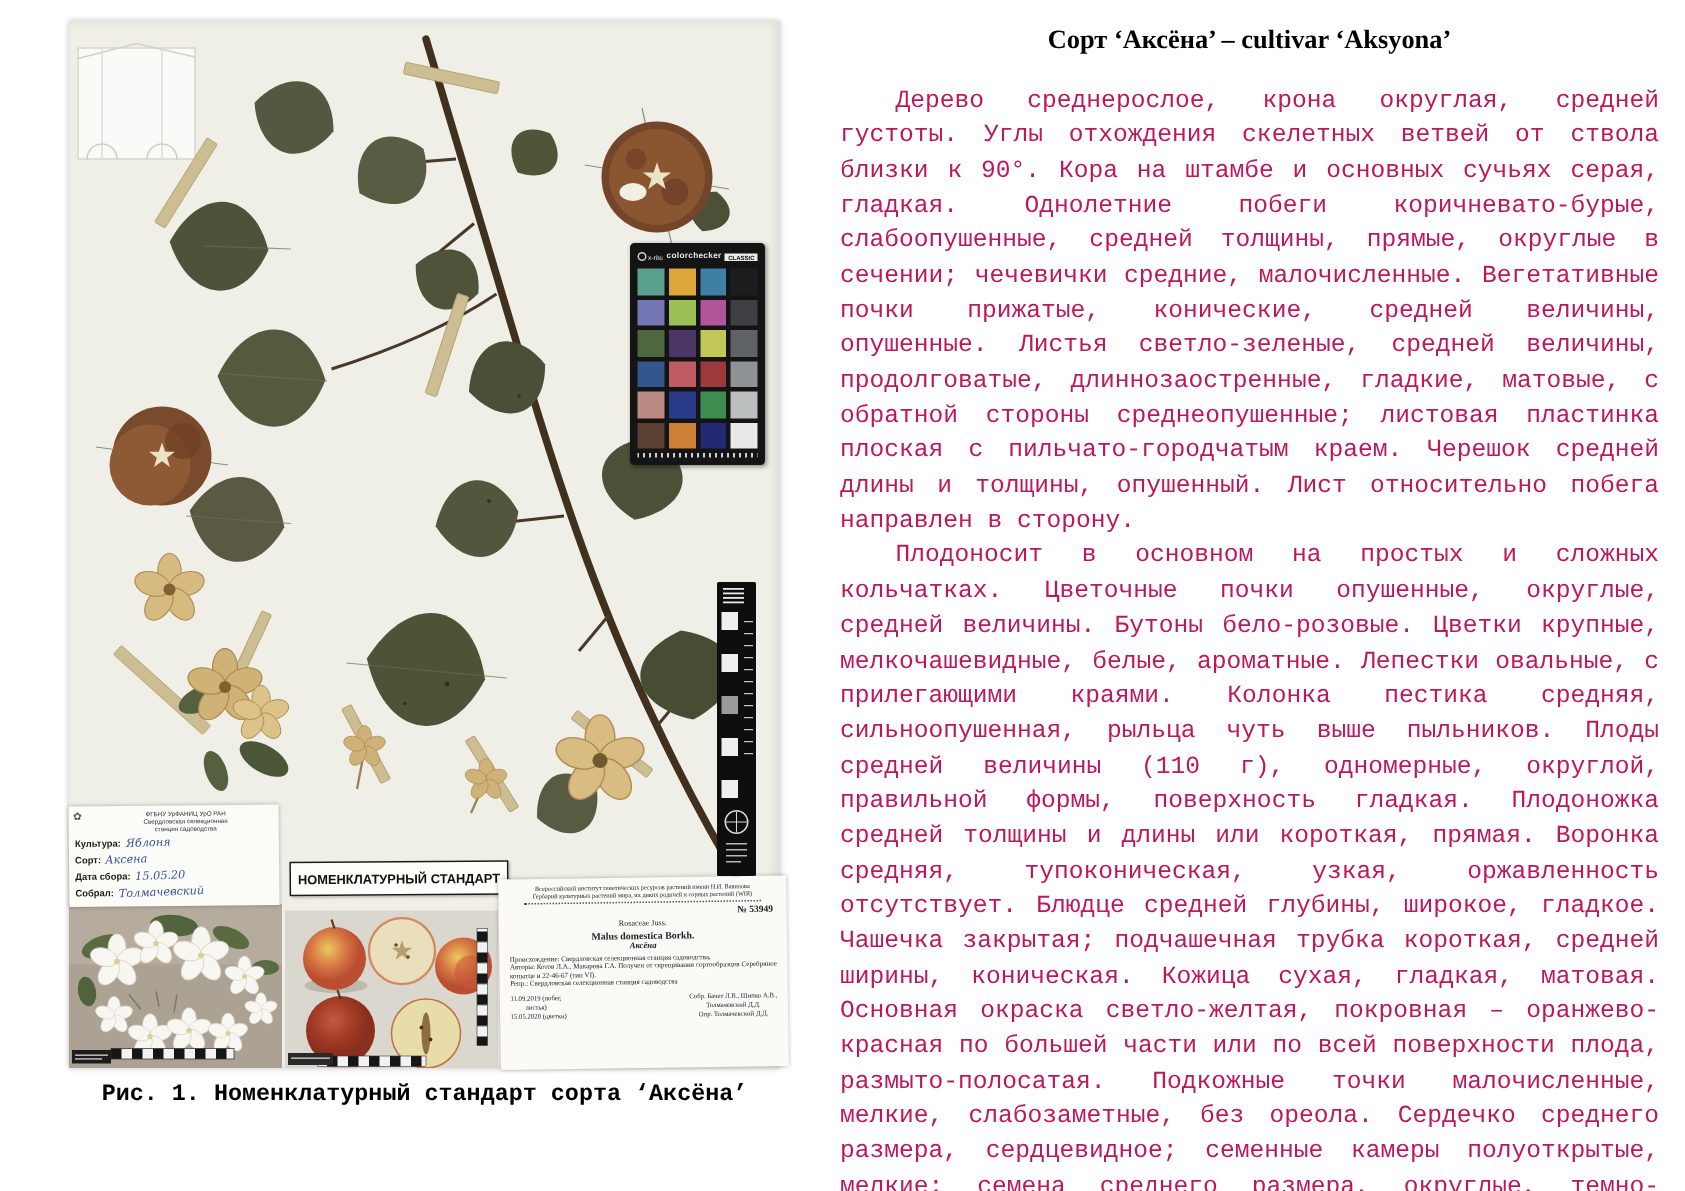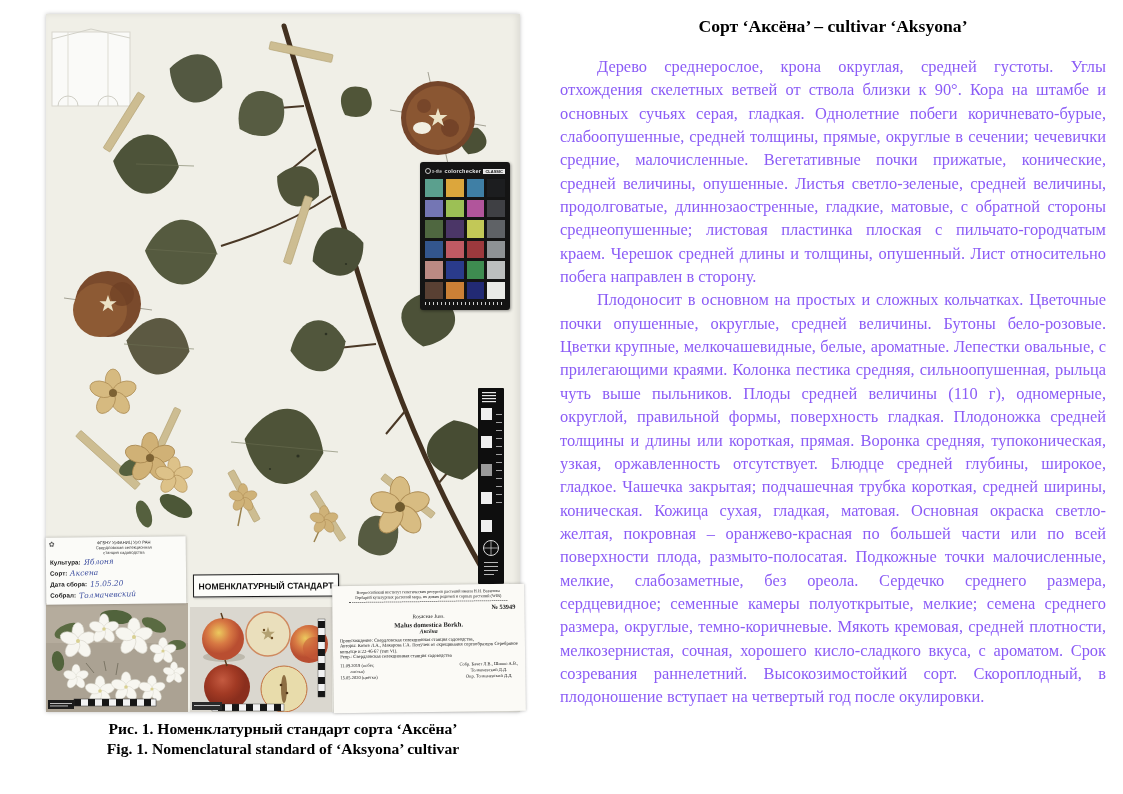--- a/index.html
+++ b/index.html
@@ -50,26 +50,26 @@
   .vir .vnum{text-align:right;font-weight:bold;font-size:6.4px;margin:2.5px 2px 0 0;}
   .vir .vfam{text-align:center;font-size:5.4px;margin-top:1.5px;}
   .vir .vsp{text-align:center;font-weight:bold;font-size:6.6px;margin-top:2.5px;}
   .vir .vcv{text-align:center;font-weight:bold;font-style:italic;font-size:5.8px;}
   .vir .vtx{font-size:4.7px;line-height:5.6px;text-align:justify;margin-top:2.5px;}
   .vir .vbot{display:flex;justify-content:space-between;margin-top:3.5px;font-size:4.5px;line-height:5.6px;}
   .vir .vbot .r{text-align:center;}
 
   
   .caption{position:absolute;left:46px;top:719px;width:474px;text-align:center;
-           font-weight:bold;font-size:15.6px;line-height:20px;color:#000;}
+           font-weight:bold;font-size:15.6px;line-height:20px;color:#000;font-family:Liberation Mono, monospace;}
 
   
   .article{position:absolute;left:560px;top:16px;width:546px;}
   .article h1{font-size:17.6px;margin:0 0 18px 0;text-align:center;font-weight:bold;color:#000;}
-  .article p{margin:0;font-size:16.4px;line-height:23.35px;text-align:justify;text-indent:37px;color:#8b5cf6;}
+  .article p{margin:0;font-size:16.4px;line-height:23.35px;text-align:justify;text-indent:37px;color:#be185d;font-family:Liberation Mono, monospace;}
 </style>
 </head>
 <body>
 
 <div class="page">
 
   <div class="sheet">
     <svg width="474" height="698" viewBox="0 0 474 698">
       <defs>
         <path id="leafU" d="M0,-1 C0.92,-0.58 0.88,0.5 0,1 C-0.88,0.5 -0.92,-0.58 0,-1 Z"></path>
@@ -365,21 +365,20 @@
           <div>Собр. Бачет Л.В., Шипко А.В.,</div>
           <div>Толмачевский Д.Д.</div>
           <div>Опр. Толмачевский Д.Д.</div>
         </div>
       </div>
     </div>
   </div>
 
   <div class="caption">
     <div>Рис. 1. Номенклатурный стандарт сорта ‘Аксёна’</div>
-    <div>Fig. 1. Nomenclatural standard of ‘Aksyona’ cultivar</div>
   </div>
 
   <div class="article">
     <h1>Сорт ‘Аксёна’ – cultivar ‘Aksyona’</h1>
     <p>Дерево среднерослое, крона округлая, средней густоты. Углы отхождения скелетных ветвей от ствола близки к 90°. Кора на штамбе и основных сучьях серая, гладкая. Однолетние побеги коричневато-бурые, слабоопушенные, средней толщины, прямые, округлые в сечении; чечевички средние, малочисленные. Вегетативные почки прижатые, конические, средней величины, опушенные. Листья светло-зеленые, средней величины, продолговатые, длиннозаостренные, гладкие, матовые, с обратной стороны среднеопушенные; листовая пластинка плоская с пильчато-городчатым краем. Черешок средней длины и толщины, опушенный. Лист относительно побега направлен в сторону.</p>
     <p>Плодоносит в основном на простых и сложных кольчатках. Цветочные почки опушенные, округлые, средней величины. Бутоны бело-розовые. Цветки крупные, мелкочашевидные, белые, ароматные. Лепестки овальные, с прилегающими краями. Колонка пестика средняя, сильноопушенная, рыльца чуть выше пыльников. Плоды средней величины (110 г), одномерные, округлой, правильной формы, поверхность гладкая. Плодоножка средней толщины и длины или короткая, прямая. Воронка средняя, тупоконическая, узкая, оржавленность отсутствует. Блюдце средней глубины, широкое, гладкое. Чашечка закрытая; подчашечная трубка короткая, средней ширины, коническая. Кожица сухая, гладкая, матовая. Основная окраска светло-желтая, покровная – оранжево-красная по большей части или по всей поверхности плода, размыто-полосатая. Подкожные точки малочисленные, мелкие, слабозаметные, без ореола. Сердечко среднего размера, сердцевидное; семенные камеры полуоткрытые, мелкие; семена среднего размера, округлые, темно-коричневые. Мякоть кремовая, средней плотности, мелкозернистая, сочная, хорошего кисло-сладкого вкуса, с ароматом. Срок созревания раннелетний. Высокозимостойкий сорт. Скороплодный, в плодоношение вступает на четвертый год после окулировки.</p>
   </div>
 </div>
 
 </body></html>

